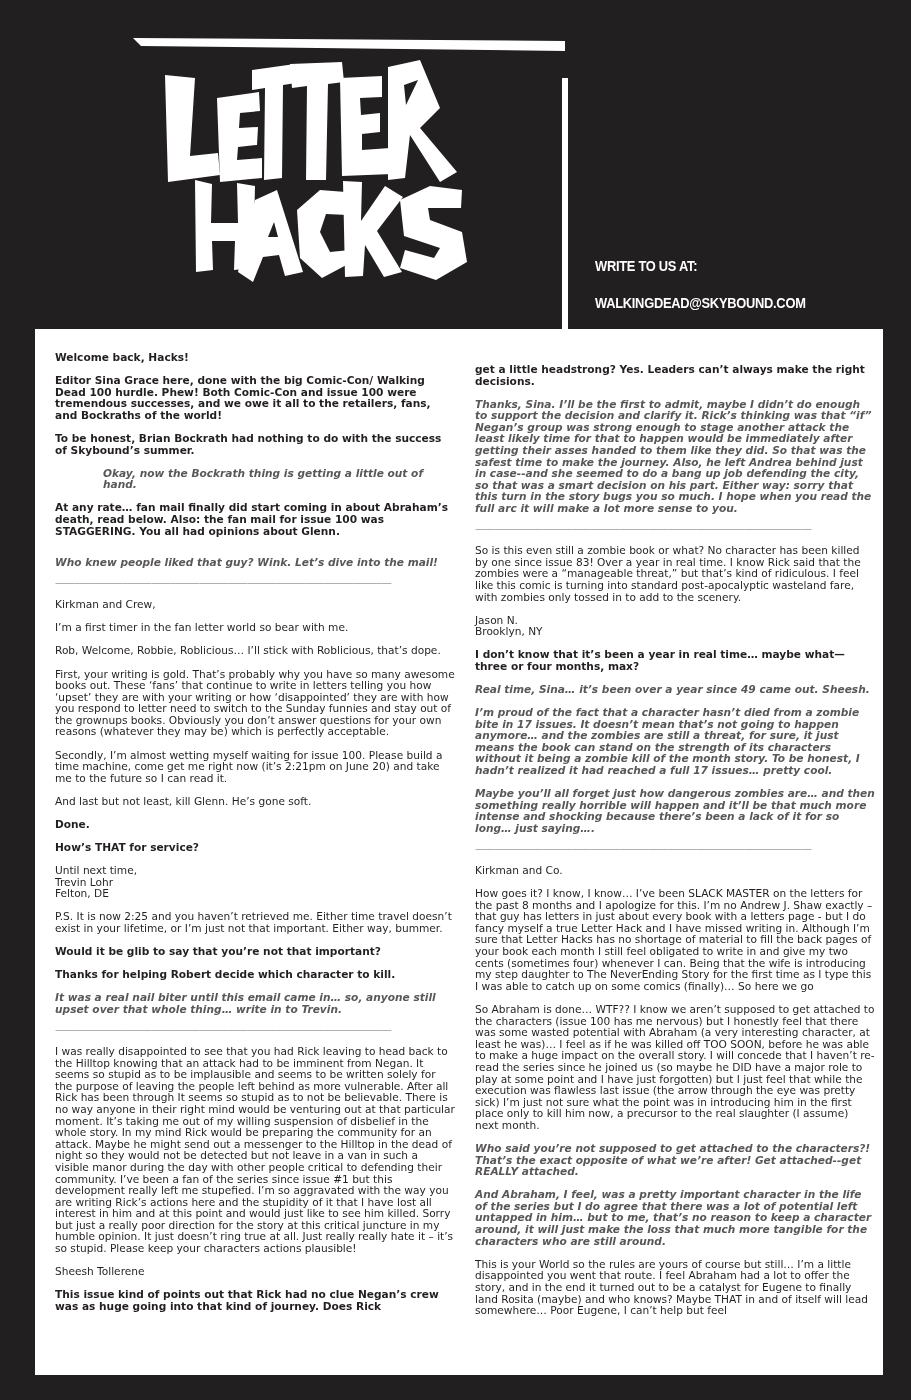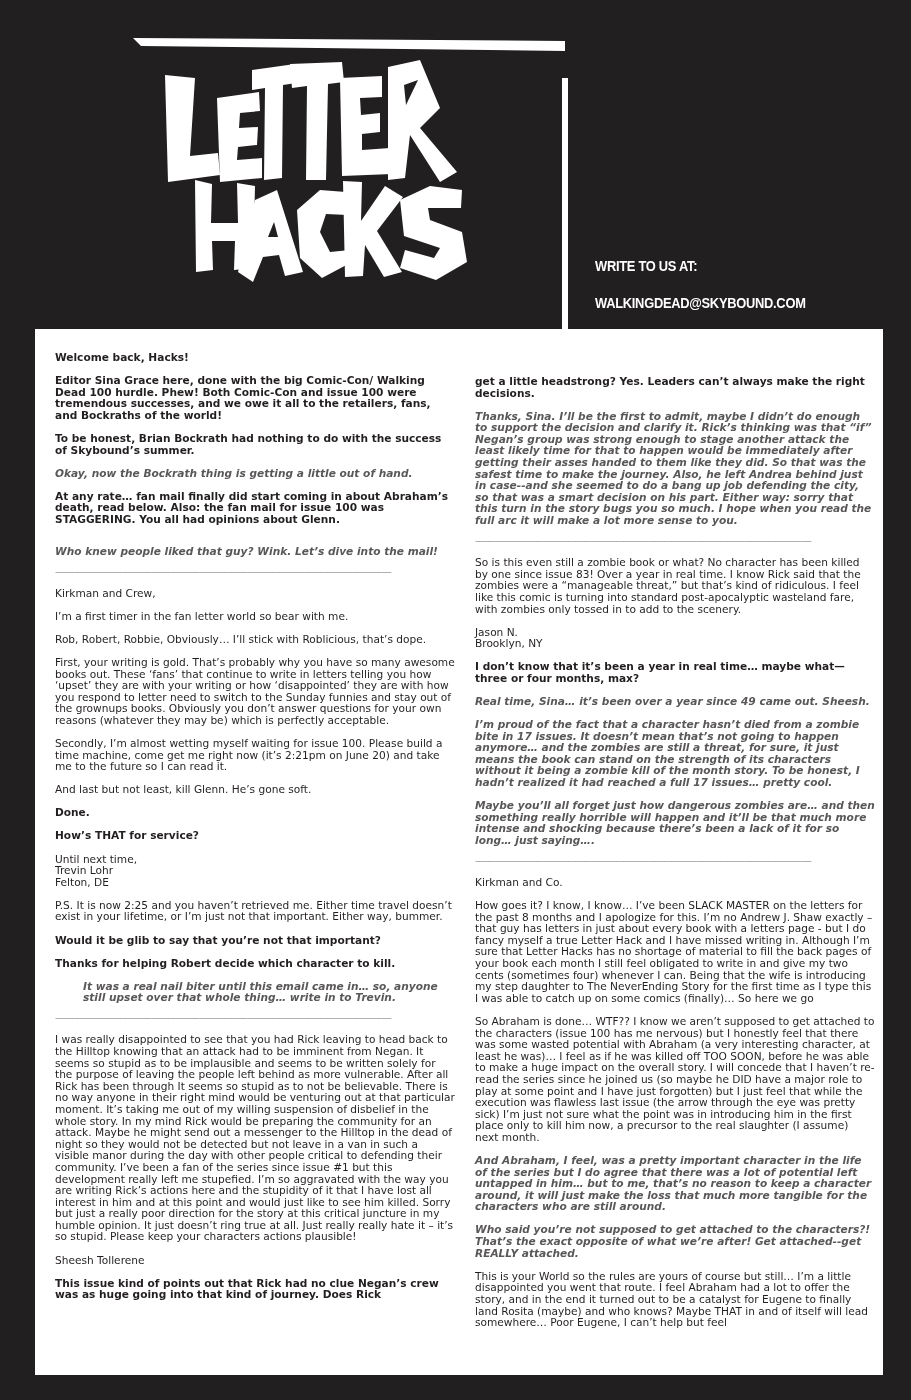--- a/index.html
+++ b/index.html
@@ -22,21 +22,21 @@
   .contact.email { top: 295px; }
   .panel {
     position: absolute; left: 35px; top: 329px; width: 848px; height: 1046px;
     background: #ffffff;
   }
   .col {
     position: absolute; top: 352px; width: 400px;
     font-size: 10.6px; line-height: 11.6px; color: #231f20;
   }
   .col.left { left: 55px; }
-  .col.right { left: 475px; top: 376px; }
+  .col.right { left: 475px; top: 364px; }
   .col p { margin: 0 0 11.5px 0; white-space: normal; }
   .b { font-weight: bold; }
   .i { font-style: italic; font-weight: bold; color: #5a5758; }
   .rule { color: #9a9797; letter-spacing: -1px; overflow: hidden; white-space: nowrap; height: 8px; line-height: 4px; margin-bottom: 11px !important; }
 </style>
 </head>
 <body>
 
 <svg class="title-svg" width="911" height="345" viewBox="0 0 911 345">
 
@@ -71,55 +71,55 @@
 
 <div class="contact label">WRITE TO US AT:</div>
 <div class="contact email">WALKINGDEAD@SKYBOUND.COM</div>
 
 <div class="panel"></div>
 
 <div class="col left" id="col-left">
     <p class="b" style="white-space: pre-line;">Welcome back, Hacks!</p>
     <p class="b" style="white-space: pre-line;">Editor Sina Grace here, done with the big Comic-Con/ Walking Dead 100 hurdle.  Phew!  Both Comic-Con and issue 100 were tremendous successes, and we owe it all to the retailers, fans, and Bockraths of the world!</p>
     <p class="b" style="white-space: pre-line;">To be honest, Brian Bockrath had nothing to do with the success of Skybound’s summer.</p>
-    <p class="i" style="white-space: pre-line;">Okay, now the Bockrath thing is getting a little out of hand.</p>
+    <p class="i" style="white-space: pre-line; margin-left: 48px;">Okay, now the Bockrath thing is getting a little out of hand.</p>
     <p class="b" style="white-space: pre-line;">At any rate… fan mail finally did start coming in about Abraham’s death, read below.  Also: the fan mail for issue 100 was STAGGERING.  You all had opinions about Glenn.</p>
     <p class="i" style="white-space: pre-line; margin-top: 20px;">Who knew people liked that guy?  Wink.  Let’s dive into the mail!</p>
     <p class="rule">———————————————————————————————————</p>
     <p class="" style="white-space: pre-line;">Kirkman and Crew,</p>
     <p class="" style="white-space: pre-line;">I’m a first timer in the fan letter world so bear with me.</p>
-    <p class="" style="white-space: pre-line;">Rob, Robert, Robbie, Obviously… I’ll stick with Roblicious, that’s dope.</p>
+    <p class="" style="white-space: pre-line;">Rob, Welcome, Robbie, Roblicious… I’ll stick with Roblicious, that’s dope.</p>
     <p class="" style="white-space: pre-line;">First, your writing is gold. That’s probably why you have so many awesome books out. These ‘fans’ that continue to write in letters telling you how ‘upset’ they are with your writing or how ‘disappointed’ they are with how you respond to letter need to switch to the Sunday funnies and stay out of the grownups books. Obviously you don’t answer questions for your own reasons (whatever they may be) which is perfectly acceptable.</p>
     <p class="" style="white-space: pre-line;">Secondly, I’m almost wetting myself waiting for issue 100. Please build a time machine, come get me right now (it’s 2:21pm on June 20) and take me to the future so I can read it.</p>
     <p class="" style="white-space: pre-line;">And last but not least, kill Glenn. He’s gone soft.</p>
     <p class="b" style="white-space: pre-line;">Done.</p>
     <p class="b" style="white-space: pre-line;">How’s THAT for service?</p>
     <p class="" style="white-space: pre-line;">Until next time,
 Trevin Lohr
 Felton, DE</p>
     <p class="" style="white-space: pre-line;">P.S. It is now 2:25 and you haven’t retrieved me. Either time travel doesn’t exist in your lifetime, or I’m just not that important. Either way, bummer.</p>
     <p class="b" style="white-space: pre-line;">Would it be glib to say that you’re not that important?</p>
     <p class="b" style="white-space: pre-line;">Thanks for helping Robert decide which character to kill.</p>
-    <p class="i" style="white-space: pre-line; margin-left: 28px;">It was a real nail biter until this email came in… so, anyone still upset over that whole thing… write in to Trevin.</p>
+    <p class="i" style="white-space: pre-line;">It was a real nail biter until this email came in… so, anyone still upset over that whole thing… write in to Trevin.</p>
     <p class="rule">———————————————————————————————————</p>
     <p class="" style="white-space: pre-line;">I was really disappointed to see that you had Rick leaving to head back to the Hilltop knowing that an attack had to be imminent from Negan.  It seems so stupid as to be implausible and seems to be written solely for the purpose of leaving the people left behind as more vulnerable.  After all Rick has been through It seems so stupid as to not be believable.  There is no way anyone in their right mind would be venturing out at that particular moment.  It’s taking me out of my willing suspension of disbelief in the whole story.  In my mind Rick would be preparing the community for an attack.  Maybe he might send out a messenger to the Hilltop in the dead of night so they would not be detected but not leave in a van in such a visible manor during the day with other people critical to defending their community.  I’ve been a fan of the series since issue #1 but this development really left me stupefied.  I’m so aggravated with the way you are writing Rick’s actions here and the stupidity of it that I have lost all interest in him and at this point and would just like to see him killed.  Sorry but just a really poor direction for the story at this critical juncture in my humble opinion.  It just doesn’t ring true at all. Just really really hate it – it’s so stupid.  Please keep your characters actions plausible!</p>
     <p class="" style="white-space: pre-line;">Sheesh Tollerene</p>
     <p class="b" style="white-space: pre-line;">This issue kind of points out that Rick had no clue Negan’s crew was as huge going into that kind of journey.  Does Rick</p>
   </div>
 <div class="col right" id="col-right">
     <p class="b" style="white-space: pre-line;">get a little headstrong?  Yes.  Leaders can’t always make the right decisions.</p>
     <p class="i" style="white-space: pre-line;">Thanks, Sina.  I’ll be the first to admit, maybe I didn’t do enough to support the decision and clarify it.  Rick’s thinking was that “if” Negan’s group was strong enough to stage another attack the least likely time for that to happen would be immediately after getting their asses handed to them like they did.  So that was the safest time to make the journey.  Also, he left Andrea behind just in case--and she seemed to do a bang up job defending the city, so that was a smart decision on his part.  Either way: sorry that this turn in the story bugs you so much.  I hope when you read the full arc it will make a lot more sense to you.</p>
     <p class="rule">———————————————————————————————————</p>
     <p class="" style="white-space: pre-line;">So is this even still a zombie book or what? No character has been killed by one since issue 83! Over a year in real time. I know Rick said that the zombies were a “manageable threat,” but that’s kind of ridiculous. I feel like this comic is turning into standard post-apocalyptic wasteland fare, with zombies only tossed in to add to the scenery.</p>
     <p class="" style="white-space: pre-line;">Jason N.
 Brooklyn, NY</p>
     <p class="b" style="white-space: pre-line;">I don’t know that it’s been a year in real time… maybe what—three or four months, max?</p>
     <p class="i" style="white-space: pre-line;">Real time, Sina… it’s been over a year since 49 came out.  Sheesh.</p>
     <p class="i" style="white-space: pre-line;">I’m proud of the fact that a character hasn’t died from a zombie bite in 17 issues.  It doesn’t mean that’s not going to happen anymore… and the zombies are still a threat, for sure, it just means the book can stand on the strength of its characters without it being a zombie kill of the month story.  To be honest, I hadn’t realized it had reached a full 17 issues… pretty cool.</p>
     <p class="i" style="white-space: pre-line;">Maybe you’ll all forget just how dangerous zombies are… and then something really horrible will happen and it’ll be that much more intense and shocking because there’s been a lack of it for so long… just saying….</p>
     <p class="rule">———————————————————————————————————</p>
     <p class="" style="white-space: pre-line;">Kirkman and Co.</p>
     <p class="" style="white-space: pre-line;">How goes it? I know, I know… I’ve been SLACK MASTER on the letters for the past 8 months and I apologize for this. I’m no Andrew J. Shaw exactly – that guy has letters in just about every book with a letters page - but I do fancy myself a true Letter Hack and I have missed writing in. Although I’m sure that Letter Hacks has no shortage of material to fill the back pages of your book each month I still feel obligated to write in and give my two cents (sometimes four) whenever I can. Being that the wife is introducing my step daughter to The NeverEnding Story for the first time as I type this I was able to catch up on some comics (finally)… So here we go</p>
     <p class="" style="white-space: pre-line;">So Abraham is done… WTF?? I know we aren’t supposed to get attached to the characters (issue 100 has me nervous) but I honestly feel that there was some wasted potential with Abraham (a very interesting character, at least he was)… I feel as if he was killed off TOO SOON, before he was able to make a huge impact on the overall story. I will concede that I haven’t re-read the series since he joined us (so maybe he DID have a major role to play at some point and I have just forgotten) but I just feel that while the execution was flawless last issue (the arrow through the eye was pretty sick) I’m just not sure what the point was in introducing him in the first place only to kill him now, a precursor to the real slaughter (I assume) next month.</p>
+    <p class="i" style="white-space: pre-line;">Who said you’re not supposed to get attached to the characters?!  That’s the exact opposite of what we’re after!  Get attached--get REALLY attached.</p>
     <p class="i" style="white-space: pre-line;">And Abraham, I feel, was a pretty important character in the life of the series but I do agree that there was a lot of potential left untapped in him… but to me, that’s no reason to keep a character around, it will just make the loss that much more tangible for the characters who are still around.</p>
-    <p class="i" style="white-space: pre-line;">Who said you’re not supposed to get attached to the characters?!  That’s the exact opposite of what we’re after!  Get attached--get REALLY attached.</p>
     <p class="" style="white-space: pre-line;">This is your World so the rules are yours of course but still… I’m a little disappointed you went that route. I feel Abraham had a lot to offer the story, and in the end it turned out to be a catalyst for Eugene to finally land Rosita (maybe) and who knows? Maybe THAT in and of itself will lead somewhere… Poor Eugene, I can’t help but feel</p>
   </div>
 
 </body></html>

